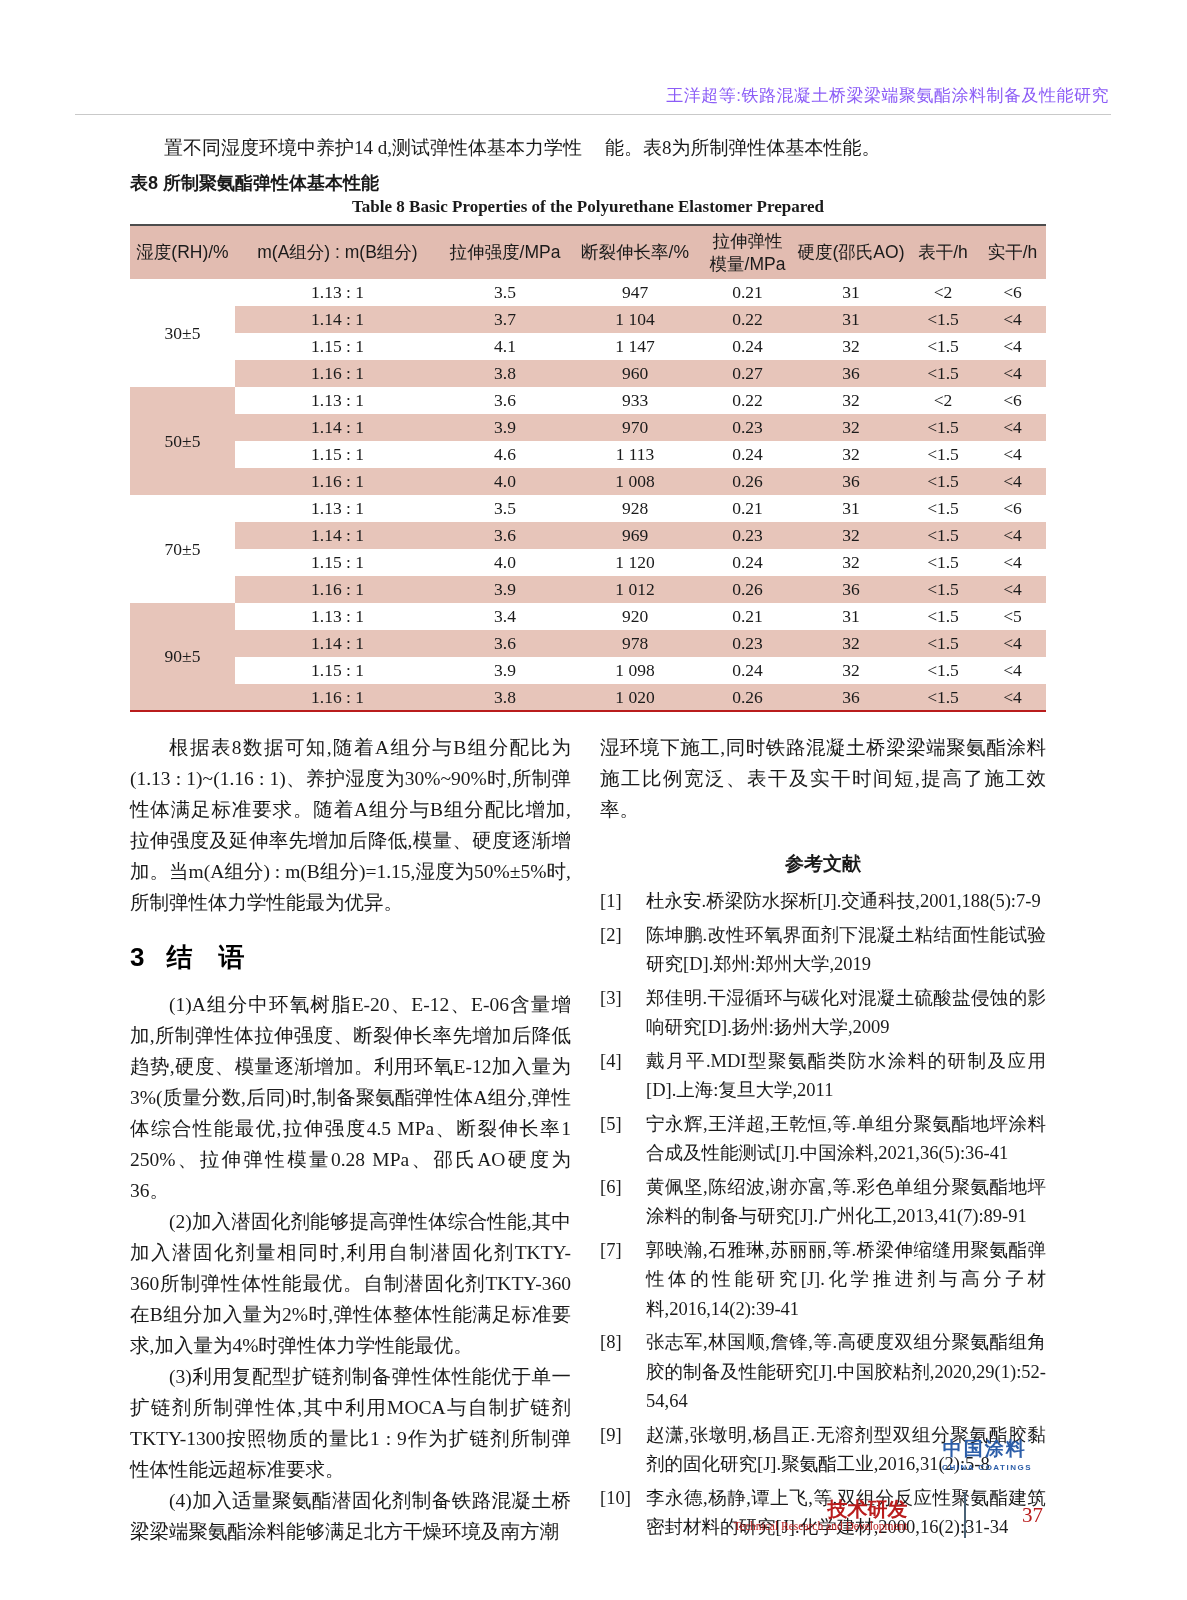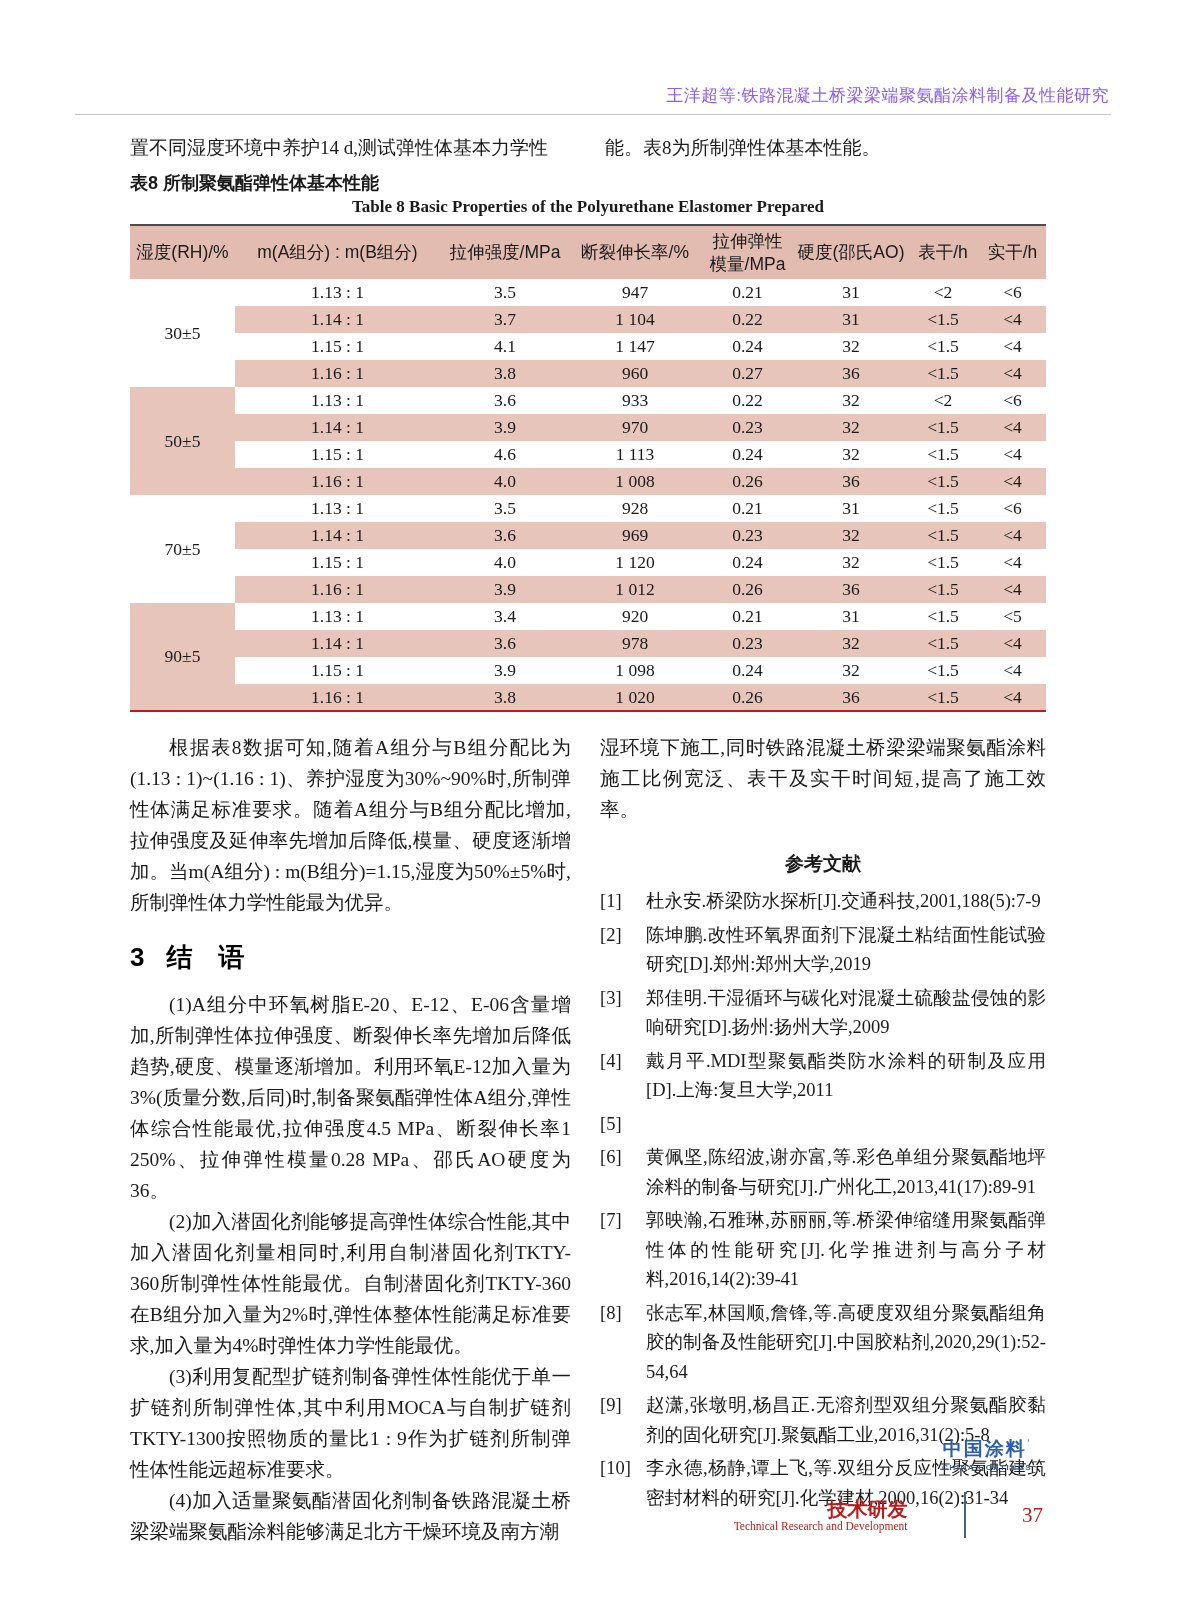--- a/index.html
+++ b/index.html
@@ -14,21 +14,21 @@
     text-align:right; font-family:"Liberation Sans", sans-serif;
     font-size:17px; color:#8b5cf6; letter-spacing:.5px;
   }
   .head-rule {
     position:absolute; top:114px; left:75px; right:76px; height:1px;
     background:#c9c9c9;
   }
   
   .intro-row {
     position:absolute; top:134px; left:130px; width:916px;
-    display:flex; justify-content:space-between;
+    display:flex; justify-content:flex-end;
   }
   .intro-col { width:441px; font-size:19px; line-height:28px; white-space:nowrap; overflow:hidden; }
   
   .caption-zh {
     position:absolute; top:171px; left:130px; width:916px; text-align:left;
     font-family:"Liberation Sans", sans-serif; font-weight:bold; font-size:18px;
   }
   .caption-en {
     position:absolute; top:197px; left:130px; width:916px; text-align:center;
     font-family:"Liberation Serif", serif; font-weight:bold; font-size:17px;
@@ -316,24 +316,25 @@
           <li class="ref-item">
             <span class="ref-num">[3]</span>
             <span>郑佳明.干湿循环与碳化对混凝土硫酸盐侵蚀的影响研究[D].扬州:扬州大学,2009</span>
           </li>
           <li class="ref-item">
             <span class="ref-num">[4]</span>
             <span>戴月平.MDI型聚氨酯类防水涂料的研制及应用[D].上海:复旦大学,2011</span>
           </li>
           <li class="ref-item">
             <span class="ref-num">[5]</span>
+            <span>宁永辉,王洋超,王乾恒,等.单组分聚氨酯地坪涂料合成及性能测试[J].中国涂料,2021,36(5):36-41</span>
           </li>
           <li class="ref-item">
             <span class="ref-num">[6]</span>
-            <span>黄佩坚,陈绍波,谢亦富,等.彩色单组分聚氨酯地坪涂料的制备与研究[J].广州化工,2013,41(17):89-91</span>
+            <span>黄佩坚,陈绍波,谢亦富,等.彩色单组分聚氨酯地坪涂料的制备与研究[J].广州化工,2013,41(7):89-91</span>
           </li>
           <li class="ref-item">
             <span class="ref-num">[7]</span>
             <span>郭映瀚,石雅琳,苏丽丽,等.桥梁伸缩缝用聚氨酯弹性体的性能研究[J].化学推进剂与高分子材料,2016,14(2):39-41</span>
           </li>
           <li class="ref-item">
             <span class="ref-num">[8]</span>
             <span>张志军,林国顺,詹锋,等.高硬度双组分聚氨酯组角胶的制备及性能研究[J].中国胶粘剂,2020,29(1):52-54,64</span>
           </li>
           <li class="ref-item">

